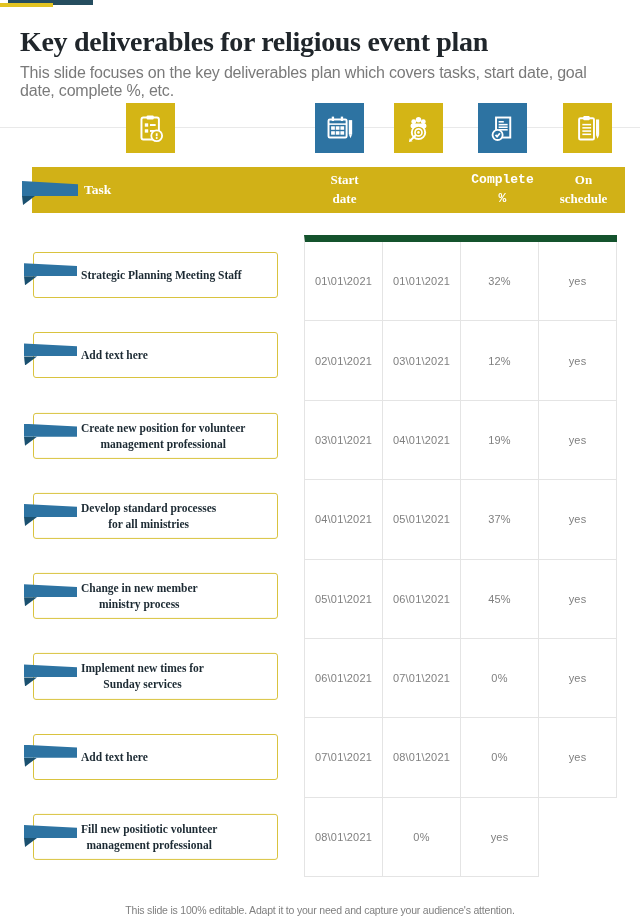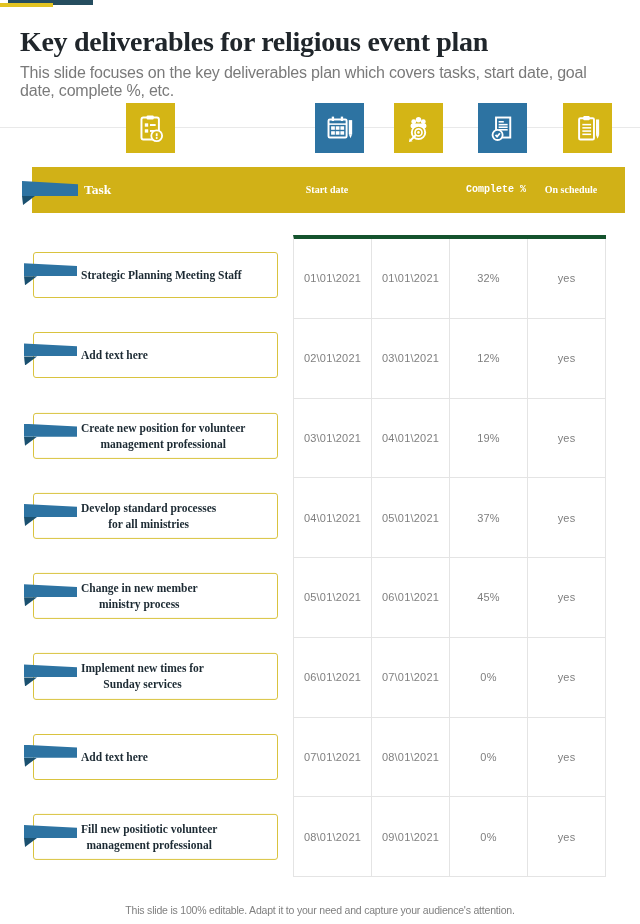--- a/index.html
+++ b/index.html
@@ -28,22 +28,22 @@
     position:absolute; top:103px; width:49px; height:50px;
     display:flex; align-items:center; justify-content:center; z-index:2;
   }
   .icon-sq.yellow { background:#d4b515; }
   .icon-sq.blue   { background:#2d73a2; }
   .ic1 { left:126px; } .ic2 { left:315px; } .ic3 { left:394px; } .ic4 { left:478px; } .ic5 { left:563px; }
 
   
   .header-bar { position:absolute; left:32px; top:167px; width:593px; height:46px; background:#d1b117; }
   .hcell {
-    position:absolute; top:167px; height:46px; display:flex; align-items:center; 
-    font-family:"Liberation Serif", serif; font-weight:bold; font-size:10px; color:#ffffff;
+    position:absolute; top:167px; height:46px; display:flex; align-items:center; justify-content:center;
+    font-family:"Liberation Serif", serif; font-weight:bold; font-size:13px; color:#ffffff;
     text-align:center; line-height:1.45; z-index:3;
   }
   .hcell-task  { left:84px;  width:60px;  justify-content:flex-start; text-align:center; font-size:13.5px; }
   .hcell-start { left:305px; width:79px; } .hcell-start span { width:44px; }
   .hcell-goal  { left:384px; width:79px; } .hcell-goal  span { width:80px; }
   .hcell-comp  { left:463px; width:79px;font-family:Liberation Mono, monospace; } .hcell-comp  span { width:66px; }
   .hcell-sched { left:542px; width:83px; } .hcell-sched span { width:58px; }
 
   
   .ribbon { position:absolute; width:54px; height:24px; }
@@ -54,23 +54,23 @@
   .ribbon .fold {
     position:absolute; left:0; top:13px; width:13px; height:9px; background:#1a506f;
     clip-path:polygon(0 0, 100% 0, 8% 100%);
   }
   .header-ribbon { left:22px; top:181px; z-index:4; }
   .header-ribbon .bar { width:56px; height:15px; }
   .header-ribbon .fold { top:15px; }
 
   
   .grid {
-    position:absolute; left:293px; top:235px; width:313px; height:642px;
+    position:absolute; left:304px; top:235px; width:313px; height:642px;
     display:grid; grid-template-columns:repeat(4, 1fr); grid-template-rows:repeat(8, 1fr);
-    border-top:4px solid #14532d; border-left:1px solid #e4e4e4;
+    border-top:7px solid #14532d; border-left:1px solid #e4e4e4;
   }
   .gcell {
     border-right:1px solid #e4e4e4; border-bottom:1px solid #e4e4e4;
     display:flex; align-items:center; justify-content:center;
     font-size:11px; color:#7f7f7f; letter-spacing:0.2px;
   }
 
   
   .task-col { position:absolute; left:24px; top:235px; width:256px; height:642px; }
   .task-row { position:relative; width:256px; height:80.25px; }
@@ -302,19 +302,18 @@
     <div class="gcell">07\01\2021</div>
     <div class="gcell">0%</div>
     <div class="gcell">yes</div>
 
     <div class="gcell">07\01\2021</div>
     <div class="gcell">08\01\2021</div>
     <div class="gcell">0%</div>
     <div class="gcell">yes</div>
 
     <div class="gcell">08\01\2021</div>
-    <div class="gcell">09\01\2021</div>
     <div class="gcell">0%</div>
     <div class="gcell">yes</div>
   </div>
 
   <div class="footer">This slide is 100% editable. Adapt it to your need and capture your audience's attention.</div>
 </div>
 
 </body></html>

